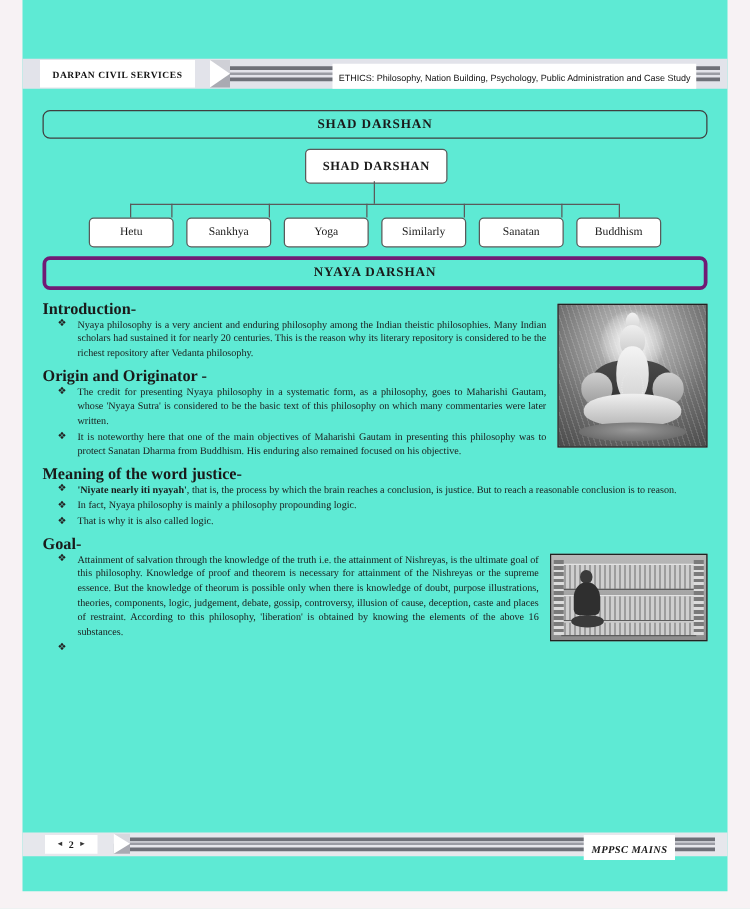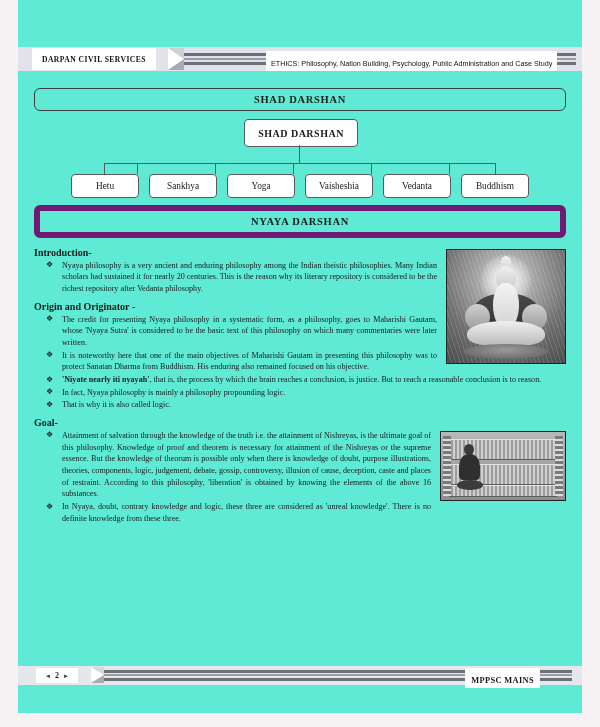--- a/index.html
+++ b/index.html
@@ -128,37 +128,37 @@
     width: 66px; height: 22px;
     border: 1px solid #5a5a5a;
     border-radius: 4px;
     background: #fff;
     display: flex; align-items: center; justify-content: center;
   }
   .leaf span { font-size: 9.3px; }
 
   .titlebox2 {
     margin: 6px 16px 0 16px;
-    border: 6px solid #701a75;
+    border: 3px solid #701a75;
     border-radius: 6px;
     height: 21px;
     display: flex; align-items: center; justify-content: center;
   }
   .titlebox2 span { font-weight: bold; font-size: 10.5px; letter-spacing: .7px; }
 
   .body-text {
     margin: 9px 16px 0 16px;
     font-size: 8.1px;
     line-height: 11.7px;
     text-align: justify;
   }
   .h-sub {
     font-family: "Liberation Serif", serif;
     font-weight: bold;
-    font-size: 10px;
+    font-size: 13px;
     margin-top: 6px;
     margin-bottom: 1px;
   }
   .h-sub:first-child { margin-top: 0; }
 
   ul.bl { list-style: none; margin: 0 0 0 0; padding: 0; }
   ul.bl > li {
     position: relative;
     padding-left: 28px;
     margin-bottom: 1px;
@@ -331,20 +331,21 @@
     top: 668px; right: 42px;
     background: #ffffff;
     padding: 1px 6px;
     z-index: 5;
   }
   .ftr-title span {
     font-family: "Liberation Serif", serif;
     font-weight: bold;
     font-size: 8.4px;
     letter-spacing: .35px;
+    font-style: italic;
   }
 </style>
 </head>
 <body>
 
 <div class="page">
 
   <div class="header-band"></div>
   <div class="hdr-tab">
     <span>DARPAN CIVIL SERVICES</span>
@@ -383,24 +384,24 @@
       <div class="leaf" style="left:53px">
         <span>Hetu</span>
       </div>
       <div class="leaf" style="left:131px">
         <span>Sankhya</span>
       </div>
       <div class="leaf" style="left:209px">
         <span>Yoga</span>
       </div>
       <div class="leaf" style="left:287px">
-        <span>Vaisheshia</span>
+        <span>Similarly</span>
       </div>
       <div class="leaf" style="left:365px">
-        <span>Vedanta</span>
+        <span>Sanatan</span>
       </div>
       <div class="leaf" style="left:443px">
         <span>Buddhism</span>
       </div>
     </div>
 
     <div class="titlebox2">
       <span>NYAYA DARSHAN</span>
     </div>
 
@@ -433,20 +434,21 @@
         <li>
           <span class="bullet">❖</span>
           <span>The credit for presenting Nyaya philosophy in a systematic form, as a philosophy, goes to Maharishi Gautam, whose 'Nyaya Sutra' is considered to be the basic text of this philosophy on which many commentaries were later written.</span>
         </li>
         <li>
           <span class="bullet">❖</span>
           <span>It is noteworthy here that one of the main objectives of Maharishi Gautam in presenting this philosophy was to protect Sanatan Dharma from Buddhism. His enduring also remained focused on his objective.</span>
         </li>
       </ul>
 
+      <div class="h-sub">Meaning of the word justice-</div>
       <ul class="bl">
         <li>
           <span class="bullet">❖</span>
           <span class="bold-i">'Niyate nearly iti nyayah'</span><span>, that is, the process by which the brain reaches a conclusion, is justice. But to reach a reasonable conclusion is to reason.</span>
         </li>
         <li>
           <span class="bullet">❖</span>
           <span>In fact, Nyaya philosophy is mainly a philosophy propounding logic.</span>
         </li>
         <li>
@@ -474,21 +476,20 @@
             </div>
           </div>
           <span class="bullet">❖</span>
           <span>Attainment of salvation through the knowledge of the truth i.e. the attainment of Nishreyas, is the ultimate goal of this philosophy. Knowledge of proof and theorem is necessary for attainment of the Nishreyas or the supreme essence. But the knowledge of theorum is possible only when there is knowledge of doubt, purpose illustrations, theories, components, logic, judgement, debate, gossip, controversy, illusion of cause, deception, caste and places of restraint. According to this philosophy, 'liberation' is obtained by knowing the elements of the above 16 substances.</span>
         </li>
       </ul>
 
       <ul class="bl">
         <li>
           <span class="bullet">❖</span>
-          <span>In Nyaya, doubt, contrary knowledge and logic, these three are considered as 'unreal knowledge'. There is no definite knowledge from these three.</span>
         </li>
       </ul>
 
     </div>
   </div>
 
   <div class="footer-band"></div>
   <div class="ftr-page">
     <span class="tick">◄</span>
     <span class="pg">2</span>

